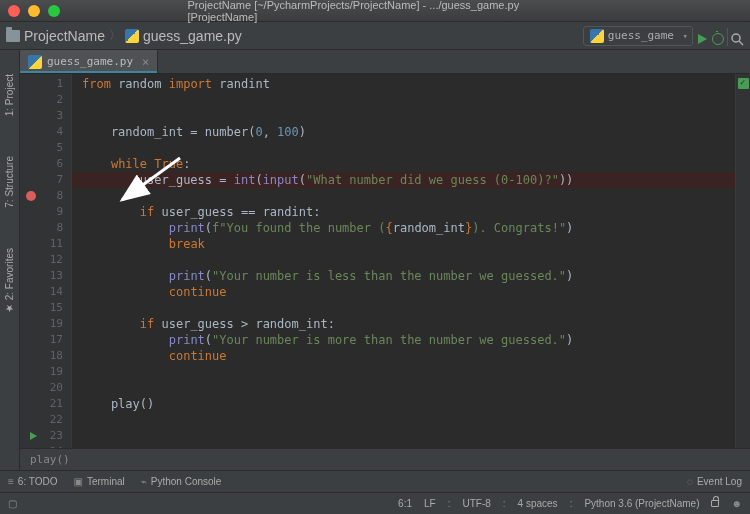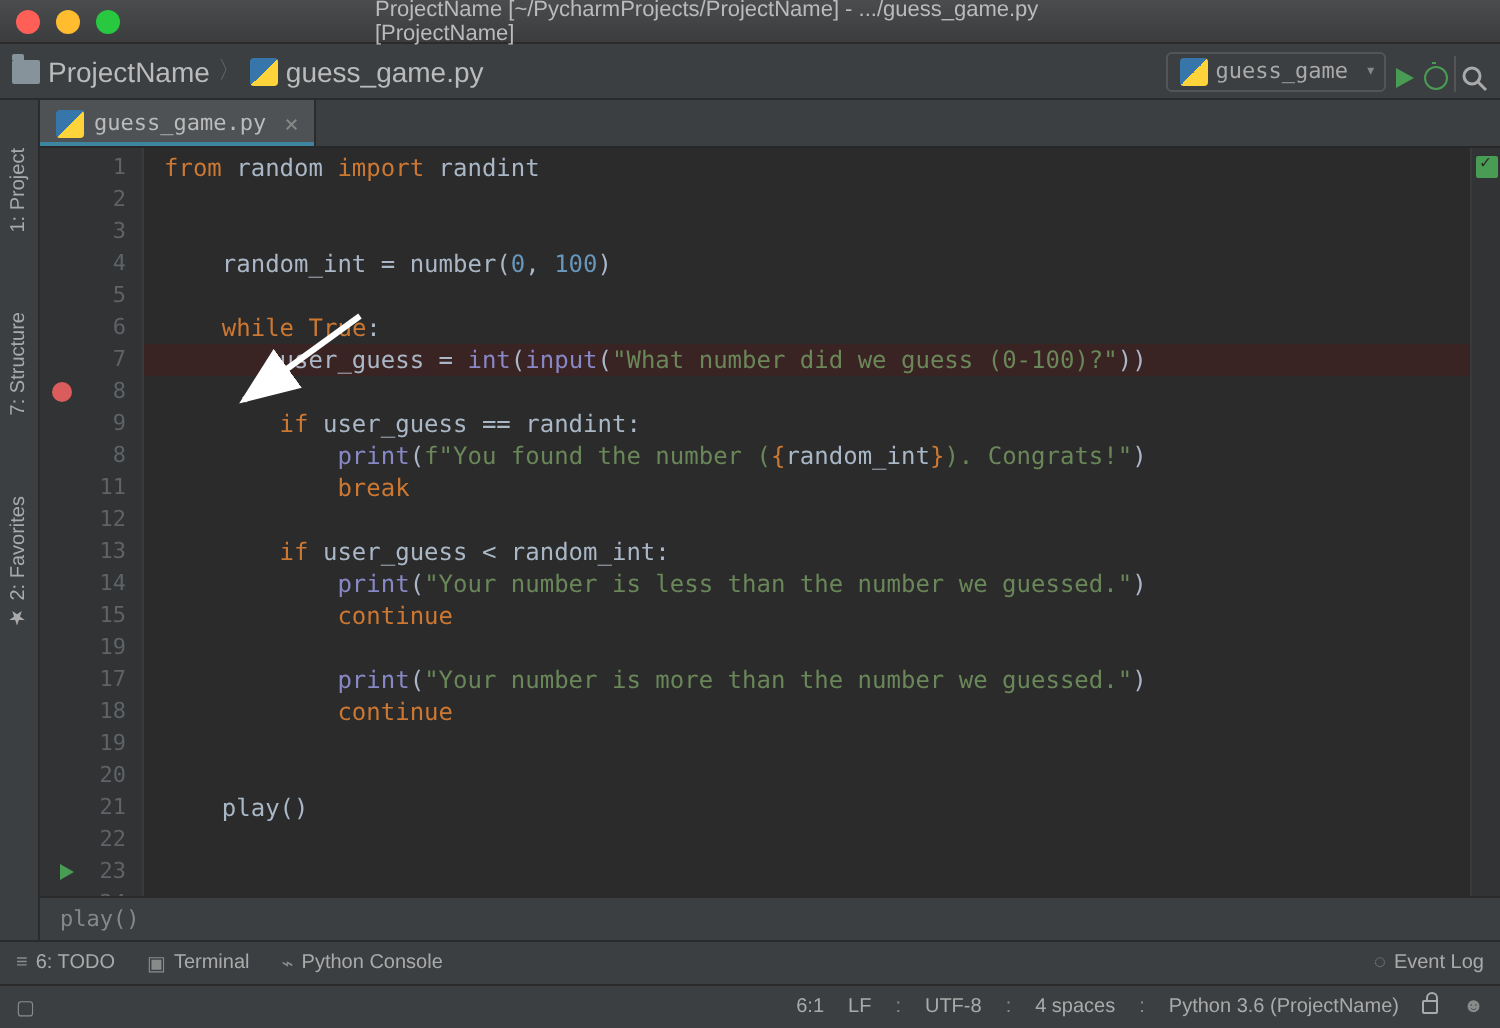--- a/index.html
+++ b/index.html
@@ -381,24 +381,24 @@
           <div class="code-line"></div>
           <div class="code-line"><span>    random_int = number(</span><span class="num">0</span><span>, </span><span class="num">100</span><span>)</span></div>
           <div class="code-line"></div>
           <div class="code-line"><span>    </span><span class="kw">while </span><span class="kw">True</span><span>:</span></div>
           <div class="code-line line-bp"><span>        user_guess = </span><span class="bi">int</span><span>(</span><span class="bi">input</span><span>(</span><span class="str">"What number did we guess (0-100)?"</span><span>))</span></div>
           <div class="code-line"></div>
           <div class="code-line"><span>        </span><span class="kw">if </span><span>user_guess == randint:</span></div>
           <div class="code-line"><span>            </span><span class="bi">print</span><span>(</span><span class="prefix">f</span><span class="str">"You found the number (</span><span class="placeholder">{</span><span>random_int</span><span class="placeholder">}</span><span class="str">). Congrats!"</span><span>)</span></div>
           <div class="code-line"><span>            </span><span class="kw">break</span></div>
           <div class="code-line"></div>
-          <div class="code-line"><span>        </span><span class="kw">if </span><span>user_guess &lt; random_int:</span></div>
           <div class="code-line"><span>            </span><span class="bi">print</span><span>(</span><span class="str">"Your number is less than the number we guessed."</span><span>)</span></div>
           <div class="code-line"><span>            </span><span class="kw">continue</span></div>
           <div class="code-line"></div>
+          <div class="code-line"><span>        </span><span class="kw">if </span><span>user_guess &gt; random_int:</span></div>
           <div class="code-line"><span>            </span><span class="bi">print</span><span>(</span><span class="str">"Your number is more than the number we guessed."</span><span>)</span></div>
           <div class="code-line"><span>            </span><span class="kw">continue</span></div>
           <div class="code-line"></div>
           <div class="code-line"></div>
           <div class="code-line"><span>    play()</span></div>
         </div>
       <div class="error-stripe">
         <div class="error-mark-ok"></div>
       </div>
     </div>

